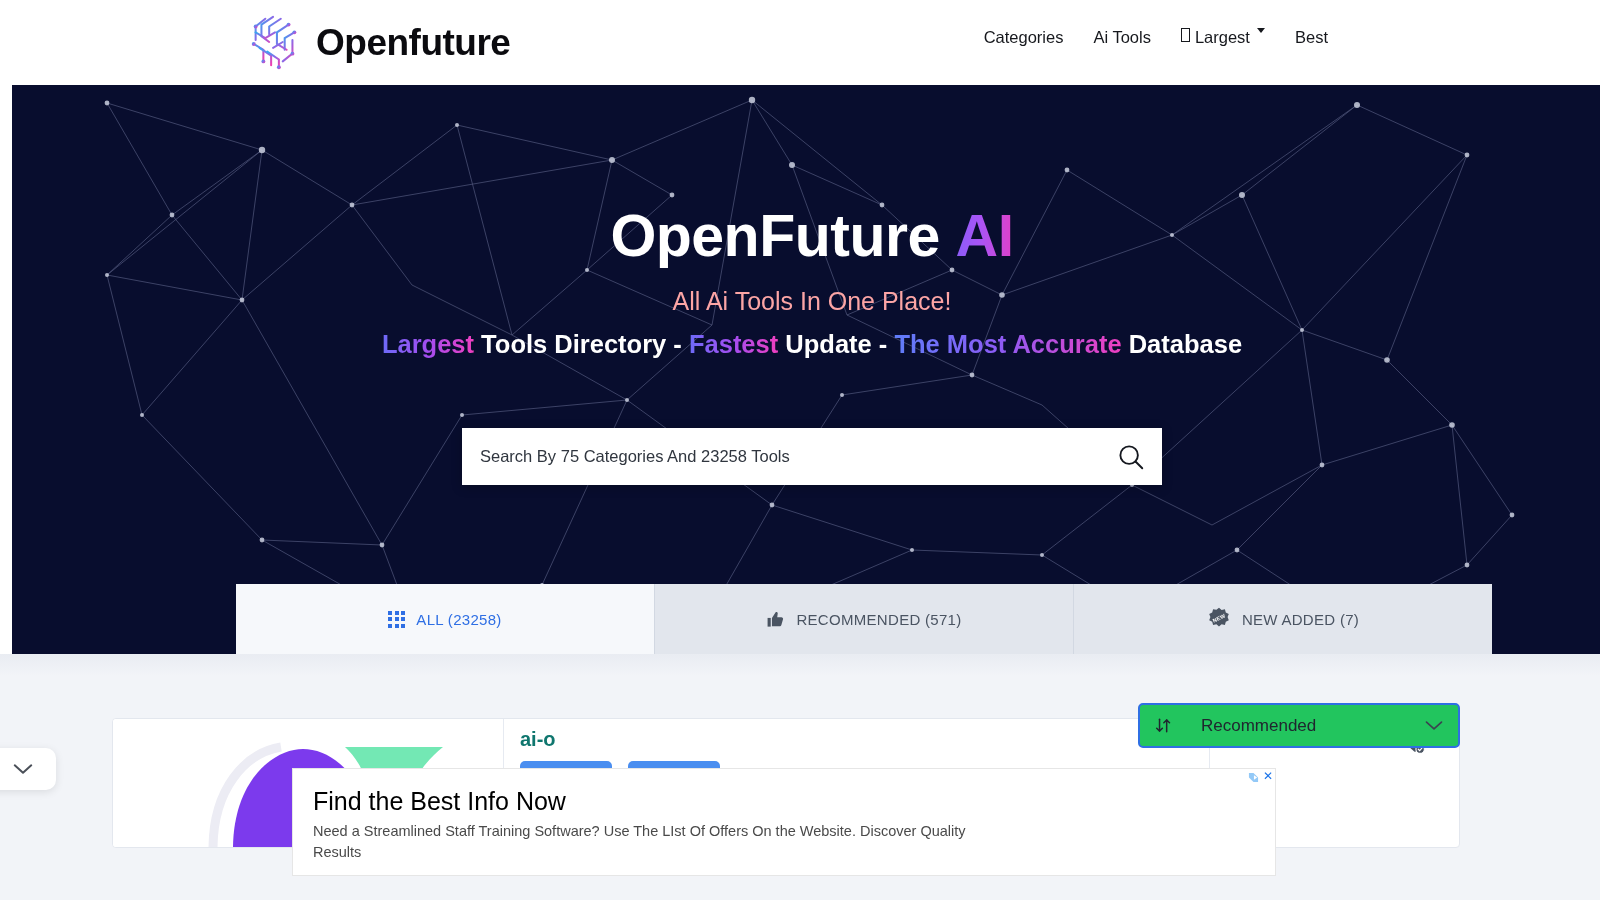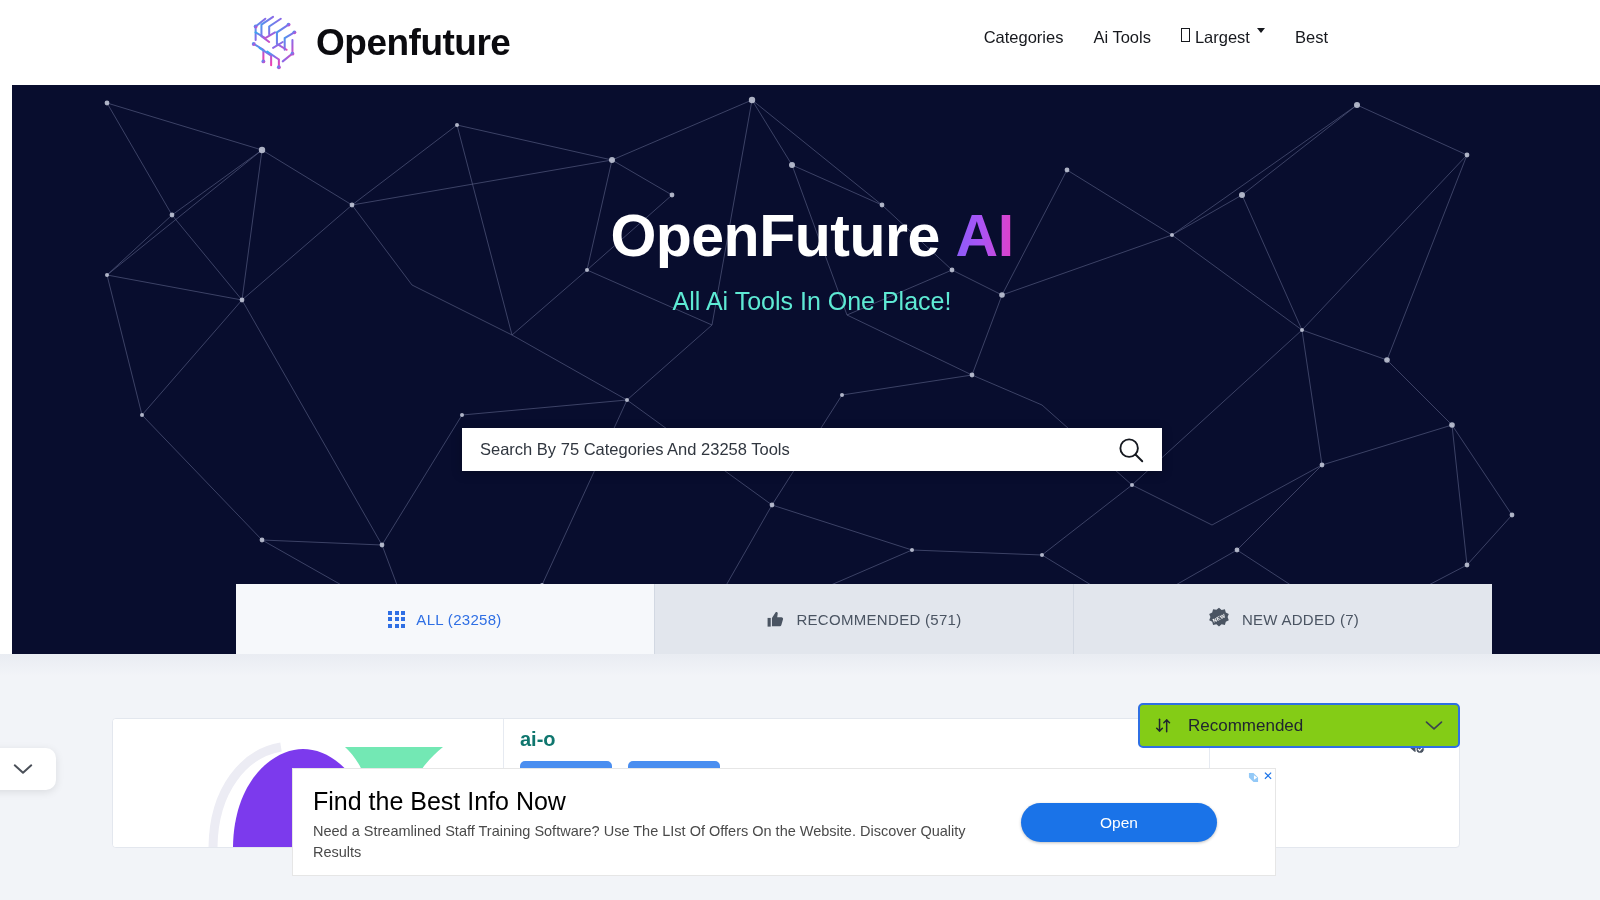--- a/index.html
+++ b/index.html
@@ -56,21 +56,21 @@
     font-size: 59px; font-weight: bold; color: #ffffff;
     letter-spacing: -0.5px; line-height: 1.08;
   }
   .hero-title .ai {
     background: linear-gradient(90deg, #8b5cf6 0%, #a855f7 40%, #e040c8 100%);
     -webkit-background-clip: text; background-clip: text;
     -webkit-text-fill-color: transparent; color: transparent;
   }
   .hero-sub {
     margin-top: 18px;
-    font-size: 25px; color: #5eead4; font-weight: normal;
+    font-size: 25px; color: #fca5a5; font-weight: normal;
   }
   .hero-tag {
     margin-top: 14px;
     font-size: 25.5px; font-weight: bold; color: #ffffff;
     white-space: nowrap;
   }
   .g-largest {
     background: linear-gradient(90deg, #6d6af8 0%, #a44df0 50%, #ef3fc0 100%);
     -webkit-background-clip: text; background-clip: text;
     -webkit-text-fill-color: transparent; color: transparent;
@@ -81,21 +81,21 @@
     -webkit-text-fill-color: transparent; color: transparent;
   }
   .g-accurate {
     background: linear-gradient(90deg, #5f7df9 0%, #8b5cf6 45%, #ef3fc0 100%);
     -webkit-background-clip: text; background-clip: text;
     -webkit-text-fill-color: transparent; color: transparent;
   }
 
   .searchbar {
     position: absolute; top: 343px; left: 450px;
-    width: 700px; height: 43px;
+    width: 700px; height: 57px;
     background: #ffffff;
     display: flex; align-items: flex-end;
     box-shadow: 0 2px 10px rgba(0,0,0,.25);
   }
   .searchbar input {
     flex: 1; height: 100%; border: none; outline: none;
     padding: 0 18px; font-size: 16.5px; color: #1d2330;
     font-family: "Liberation Sans", sans-serif; background: transparent;
   }
   .searchbar input::placeholder { color: #30363f; }
@@ -170,22 +170,22 @@
     position: absolute; right: 0; top: 0; width: 250px; height: 100%;
     border-left: 1px solid #e6eaf1;
     display: flex; align-items: flex-start; justify-content: flex-end;
     padding: 14px 16px 0 0; gap: 8px;
   }
   .fav-count { font-size: 17px; color: #1c222c; }
 
   .sort-select {
     position: absolute; top: 703px; right: 140px;
     width: 322px; height: 45px;
-    background: #84cc16; border: 2px solid #2f6fe4; border-radius: 5px;
-    display: flex; align-items: center; gap: 15px;
+    background: #22c55e; border: 2px solid #2f6fe4; border-radius: 5px;
+    display: flex; align-items: center; gap: 28px;
     padding: 0 14px; cursor: pointer; z-index: 13;
   }
   .sort-label { flex: 1; font-size: 17px; color: #20262f; }
 
   
   .ad {
     position: absolute; top: 768px; left: 292px;
     width: 984px; height: 108px;
     background: #ffffff; border: 1px solid #e6e6e6;
     z-index: 40;
@@ -350,20 +350,21 @@
         <circle cx="1500" cy="430" r="2.4"></circle>
           <circle cx="1455" cy="480" r="2.4"></circle>
       </g>
     </svg>
 
     <div class="hero-inner">
       <div class="hero-title">
         <span>OpenFuture</span><span>&nbsp;</span><span class="ai">AI</span>
       </div>
       <div class="hero-sub">All Ai Tools In One Place!</div>
+      <div class="hero-tag"><span class="g-largest">Largest</span><span> Tools Directory - </span><span class="g-fastest">Fastest</span><span> Update - </span><span class="g-accurate">The Most Accurate</span><span> Database</span></div>
     </div>
 
     <div class="searchbar">
       <input type="text" placeholder="Search By 75 Categories And 23258 Tools" style="">
       <button class="search-btn">
         <svg width="30" height="30" viewBox="0 0 24 24" fill="none" stroke="#15181f" stroke-width="1.5">
           <circle cx="10.5" cy="10.5" r="7"></circle>
           <line x1="15.6" y1="15.6" x2="21" y2="21" stroke-linecap="round"></line>
         </svg>
       </button>
@@ -445,21 +446,20 @@
     </svg>
     <span class="sort-label">Recommended</span>
     <svg width="20" height="13" viewBox="0 0 24 14" fill="none" stroke="#3b4350" stroke-width="2" stroke-linecap="round" stroke-linejoin="round">
       <polyline points="3,3 12,11 21,3"></polyline>
     </svg>
   </div>
 
   <div class="ad">
     <div class="ad-title">Find the Best Info Now</div>
     <div class="ad-desc">Need a Streamlined Staff Training Software? Use The LIst Of Offers On the Website. Discover Quality Results</div>
-    <button class="ad-open">Open</button>
     <svg class="ad-choices" width="11" height="11" viewBox="0 0 12 12">
       <path d="M1 1h5l5 5v5H6L1 6z" fill="#3b9cf0" opacity=".55"></path>
       <path d="M6.5 3.5 L10 6 L6.5 8.5 Z" fill="#ffffff"></path>
     </svg>
     <div class="ad-close">✕</div>
   </div>
 
 </div>
 
 </body></html>

